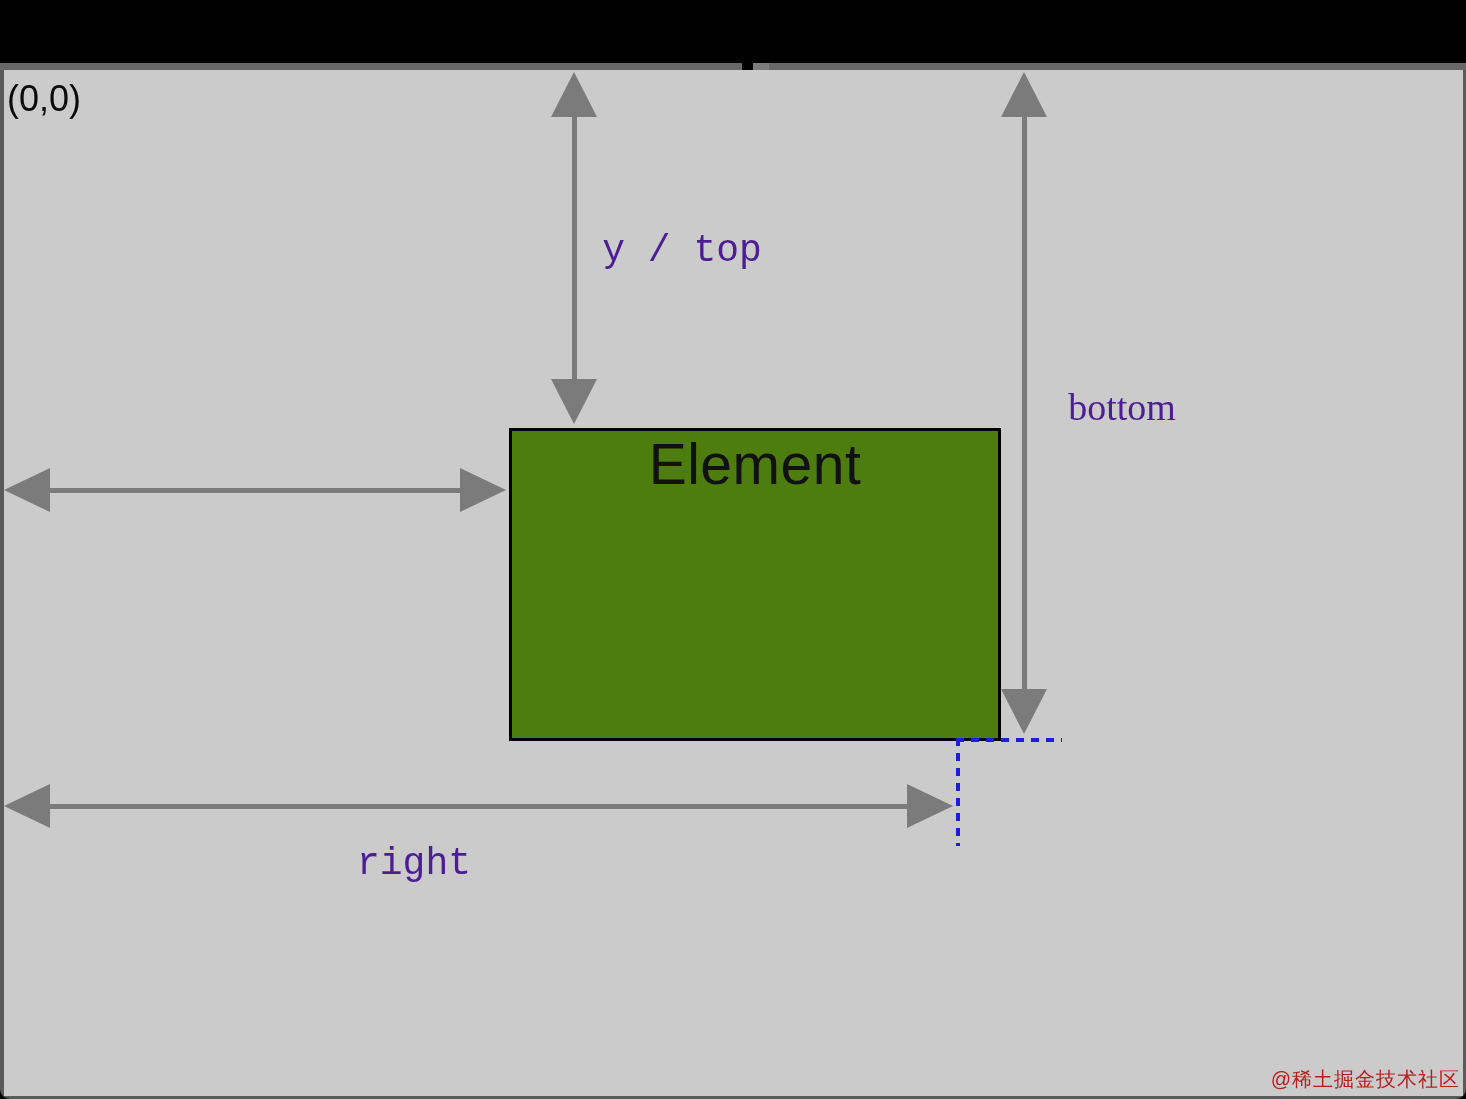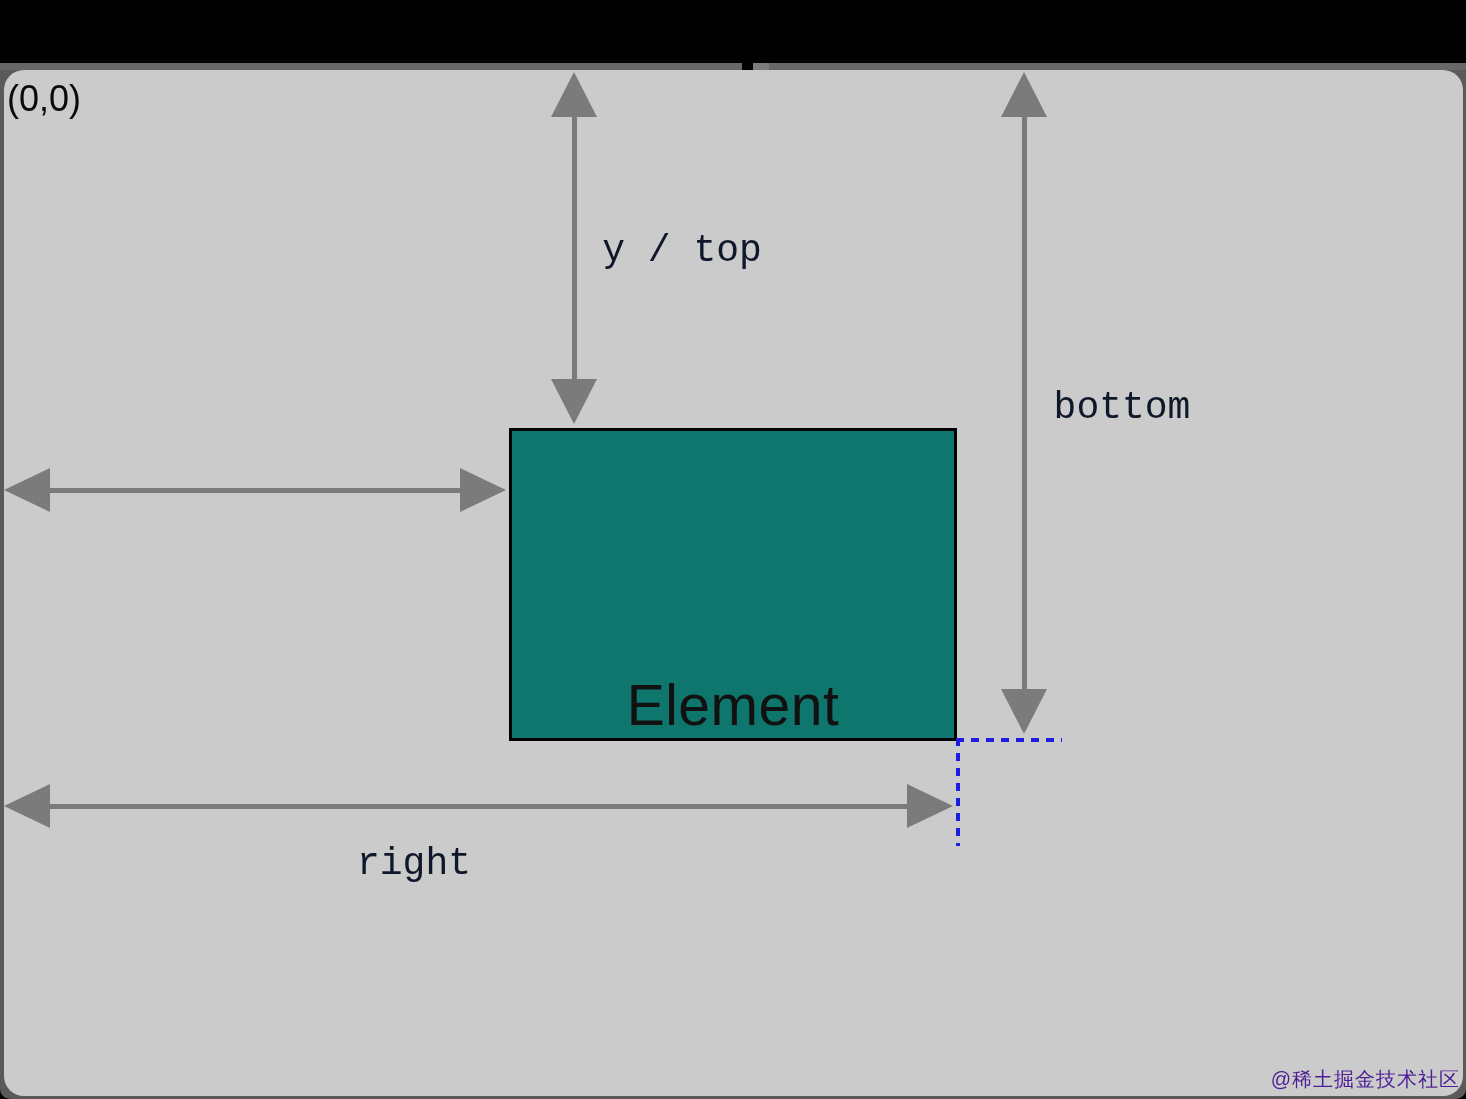--- a/index.html
+++ b/index.html
@@ -52,38 +52,37 @@
     width: 11px;
     height: 11px;
     background: #000;
   }
   
   .canvas {
     position: absolute;
     top: 7px; left: 4px; right: 3px; bottom: 3px;
     background: #cbcbcb;
     overflow: hidden;
-    border-radius: 20px;
   }
   .origin-label {
     position: absolute;
     left: 3px;
     top: 8px;
     font-size: 36px;
     line-height: 1.15;
     color: #0a0a0a;
     font-family: "Liberation Sans", sans-serif;
   }
   
   .dim-label {
     position: absolute;
     transform: translate(-50%, -50%);
     font-family: "Liberation Mono", monospace;
     font-size: 38px;
-    color: #0f172a;
+    color: #4c1d95;
     white-space: nowrap;
   }
   
   .arrow-v {
     position: absolute;
     width: 46px;
   }
   .arrow-v .shaft {
     position: absolute;
     left: calc(50% - 2.5px);
@@ -127,27 +126,27 @@
     right: 0; top: 0;
     border-top: 22px solid transparent;
     border-bottom: 22px solid transparent;
     border-left: 46px solid #7b7b7b;
   }
   
   .element-box {
     position: absolute;
     left: 505px;
     top: 358px;
-    width: 448px;
+    width: 492px;
     height: 313px;
     box-sizing: border-box;
-    background: #0f766e;
+    background: #4d7c0f;
     border: 3px solid #000;
     display: flex;
-    align-items: flex-end;
+    align-items: flex-start;
     justify-content: center;
   }
   .element-box .element-label {
     font-family: "Liberation Sans", sans-serif;
     font-size: 57px;
     color: #111;
     letter-spacing: 0.5px;
   }
   
   .guide-h {
@@ -164,21 +163,21 @@
     top: 668px;
     width: 4px;
     height: 108px;
     background: repeating-linear-gradient(180deg, #1d1de0 0 8px, transparent 8px 15px);
   }
   .watermark {
     position: absolute;
     right: 3px;
     bottom: 3px;
     font-size: 20px;
-    color: #4c1d95;
+    color: #b91c1c;
     font-family: "Liberation Sans", sans-serif;
     letter-spacing: 1px;
   }
 </style>
 </head>
 <body>
 
 <div class="stage">
 
   <div class="letterbox-top"></div>
@@ -199,21 +198,21 @@
         <span class="shaft"></span>
         <span class="ah ah-down"></span>
       </div>
       <div class="dim-label" style="left:678px; top:180px;">y / top</div>
 
       <div class="arrow-v" style="left:997px; top:2px; height:662px;">
         <span class="ah ah-up"></span>
         <span class="shaft"></span>
         <span class="ah ah-down"></span>
       </div>
-      <div class="dim-label" style="left:1118px; top:337px;">bottom</div>
+      <div class="dim-label" style="left:1118px; top:337px;font-family:Liberation Serif, serif;">bottom</div>
 
       <div class="arrow-h" style="left:0px; top:398px; width:502px;">
         <span class="ah ah-left"></span>
         <span class="shaft"></span>
         <span class="ah ah-right"></span>
       </div>
 
       <div class="arrow-h" style="left:0px; top:714px; width:949px;">
         <span class="ah ah-left"></span>
         <span class="shaft"></span>

